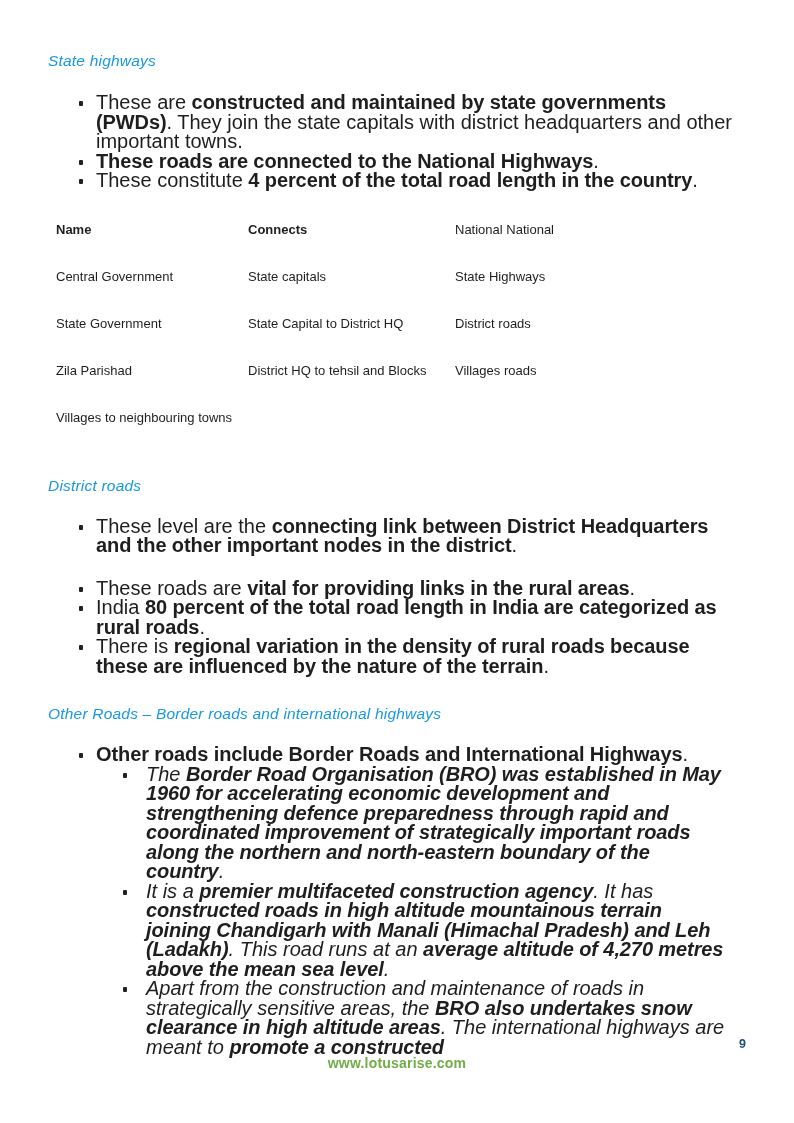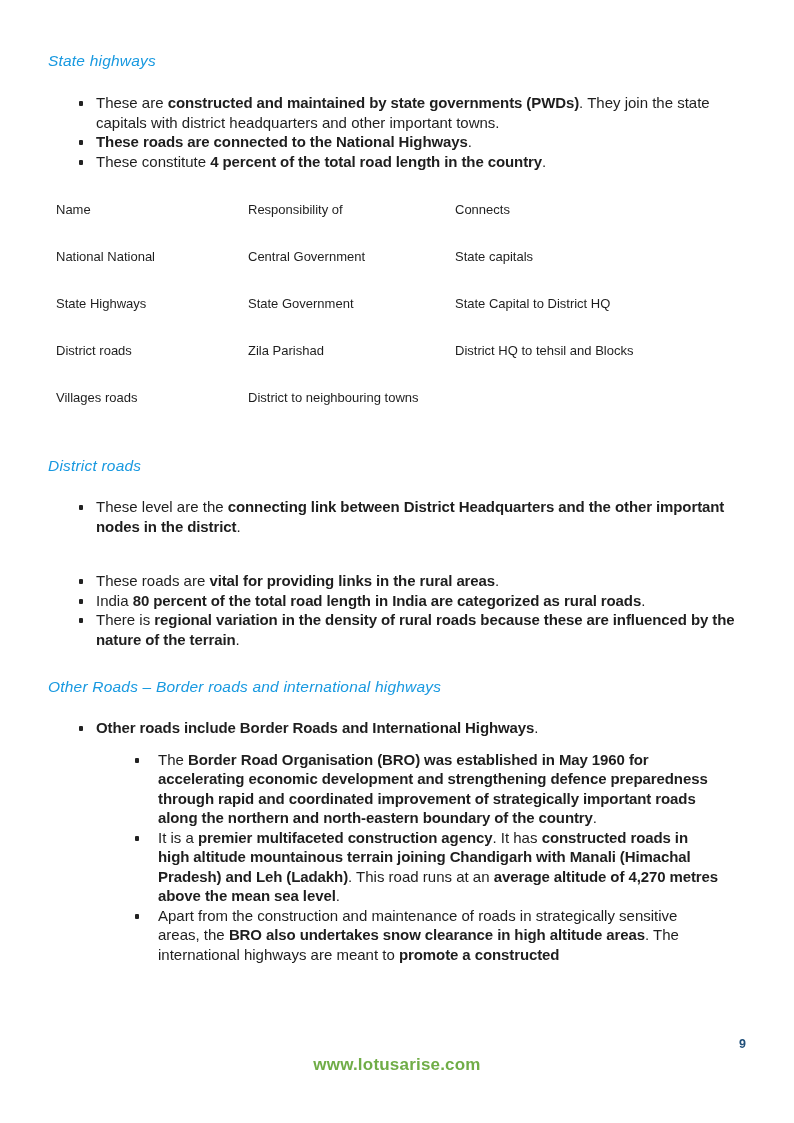--- a/index.html
+++ b/index.html
@@ -11,91 +11,90 @@
 
   .sec-h {
     margin:0; font-weight:400; font-style:italic;
     font-size:15.5px; line-height:18px; color:var(--heading_blue,#1899e0);
     letter-spacing:0.2px;
   }
 
   .blist { list-style:none; margin:0; padding:0; }
   .blist > li {
     position:relative; padding-left:48px; padding-right:4px;
-    font-size:15px; line-height:19.5px; color:#1e1e1e;
+    font-size:20px; line-height:19.5px; color:#1e1e1e;
   }
   .blist > li::before {
     content:""; position:absolute; left:31px; top:8px;
     width:4px; height:5px; background:#222; border-radius:1px;
   }
-  .sub { list-style:none; margin:12px; padding:0; }
+  .sub { list-style:none; margin:0; padding:0;font-style:italic; }
   .sub > li { position:relative; padding-left:50px; padding-right:10px; }
   .sub > li::before {
     content:""; position:absolute; left:27px; top:8px;
     width:4px; height:5px; background:#222; border-radius:1px;
   }
   .b { font-weight:700; letter-spacing:-0.1px; }
 
   .m-list1 { margin-top:23px; }
   .m-tbl   { margin:31px 0 0 8px; }
   .m-h2    { margin-top:20px; }
   .m-list2 { margin-top:22px; }
   .m-h3    { margin-top:28px; }
-  .m-list3 { margin-top:35px; }
+  .m-list3 { margin-top:23px; }
   .m-h4    { margin-top:29px; }
   .m-list4 { margin-top:22px; }
 
   .tbl { display:grid; grid-template-columns:192px 207px 1fr; }
   .tbl .cell { font-size:13px; line-height:16px; height:47px; overflow:hidden; }
-  .tbl .hcell { font-weight:400; }
+  .tbl .hcell { font-weight:700; }
 
   .pagenum {
     position:absolute; top:1037px; right:48px;
     font-size:12.5px; font-weight:700; color:var(--page_number_navy,#1f4e79);
   }
   .site {
     position:absolute; top:1055px; left:0; width:100%; text-align:center;
-    font-size:17px; font-weight:700; letter-spacing:0.2px;
+    font-size:14px; font-weight:700; letter-spacing:0.2px;
     color:var(--footer_green,#70ad47); text-decoration:none; display:block;
   }
 </style>
 </head>
 <body>
 
 <div class="page">
   <div class="content">
 
     <section>
       <h2 class="sec-h">State highways</h2>
       <ul class="blist m-list1">
         <li><span>These are </span><span class="b">constructed and maintained by state governments (PWDs)</span><span>. They join the state capitals with district headquarters and other important towns.</span></li>
         <li><span class="b">These roads are connected to the National Highways</span><span>.</span></li>
         <li><span>These constitute </span><span class="b">4 percent of the total road length in the country</span><span>.</span></li>
       </ul>
     </section>
 
     <div class="tbl m-tbl">
       <div class="cell hcell">Name</div>
-      <div class="cell hcell">Responsibility of</div>
       <div class="cell hcell">Connects</div>
 
       <div class="cell">National National</div>
       <div class="cell">Central Government</div>
       <div class="cell">State capitals</div>
 
       <div class="cell">State Highways</div>
       <div class="cell">State Government</div>
       <div class="cell">State Capital to District HQ</div>
 
       <div class="cell">District roads</div>
       <div class="cell">Zila Parishad</div>
       <div class="cell">District HQ to tehsil and Blocks</div>
 
       <div class="cell">Villages roads</div>
-      <div class="cell">District to neighbouring towns</div>
+      <div class="cell">Villages to neighbouring towns</div>
     </div>
 
     <section>
       <h2 class="sec-h m-h2">District roads</h2>
       <ul class="blist m-list2">
         <li><span>These level are the </span><span class="b">connecting link between District Headquarters and the other important nodes in the district</span><span>.</span></li>
       </ul>
     </section>
 
     <section>

